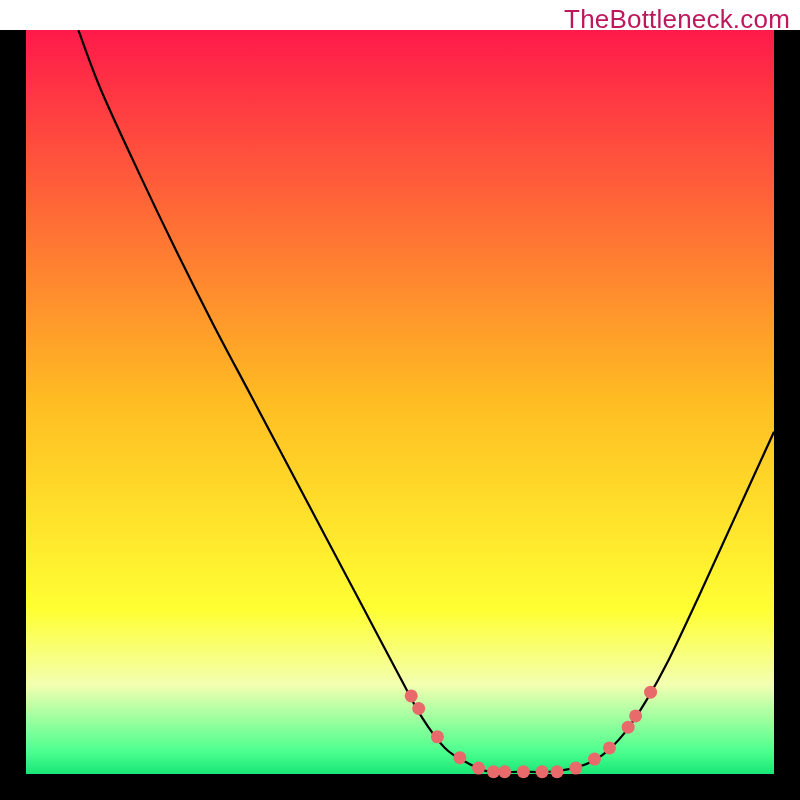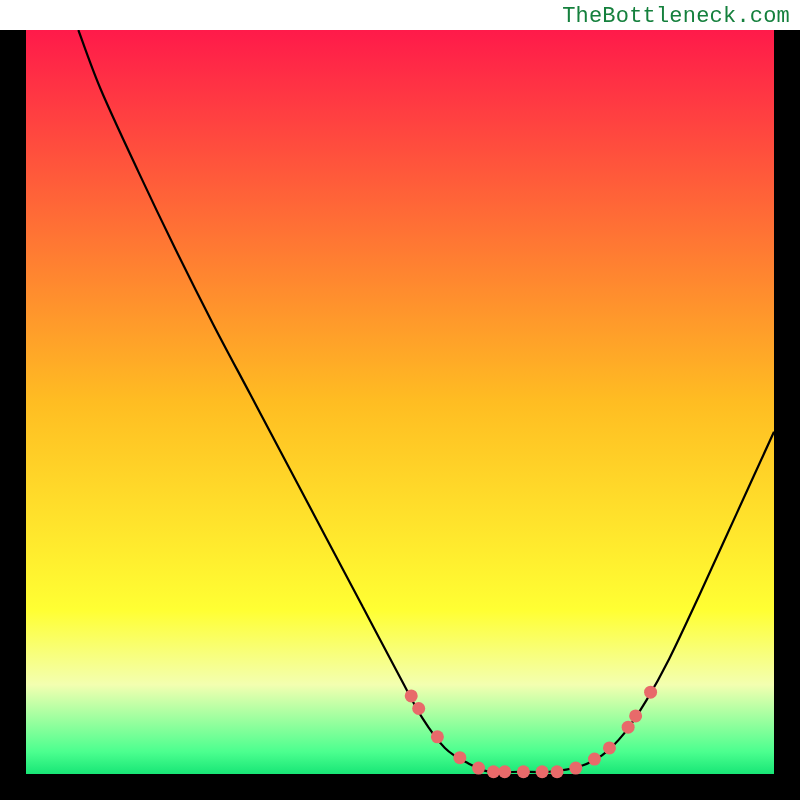--- a/index.html
+++ b/index.html
@@ -7,25 +7,24 @@
     padding: 0;
     width: 800px;
     height: 800px;
     font-family: Arial, Helvetica, sans-serif;
     background: #fff;
   }
   .watermark {
     position: absolute;
     top: 4px;
     right: 10px;
-    font-size: 22px;
+    font-size: 26px;
     font-weight: 500;
-    color: #15803d;
+    color: #be185d;
     letter-spacing: 0.2px;
-    font-family: Liberation Mono, monospace;
   }
   .chart-wrap {
     position: absolute;
     top: 30px;
     left: 0;
     width: 800px;
     height: 770px;
   }
   svg { display: block; }
 </style>

